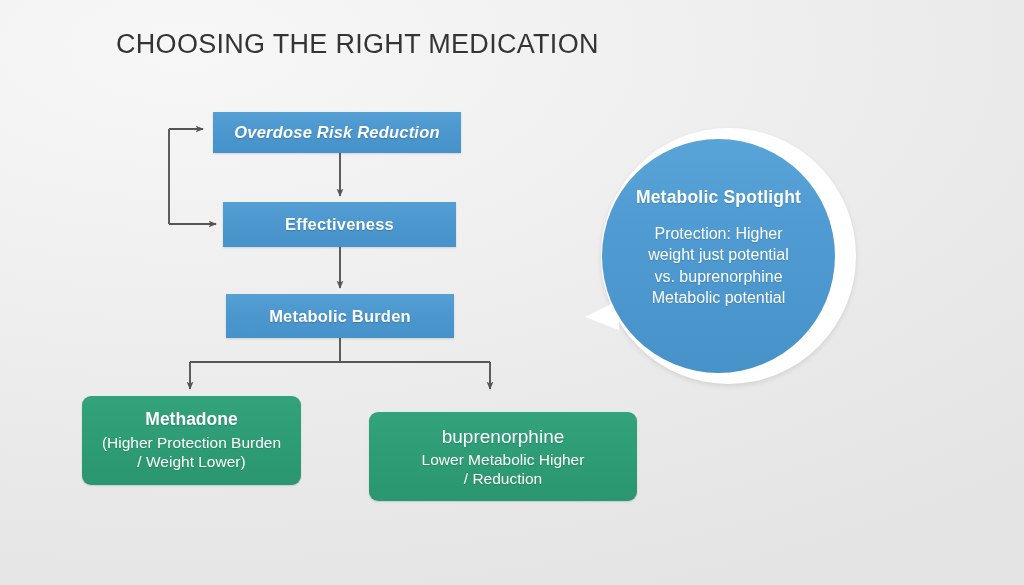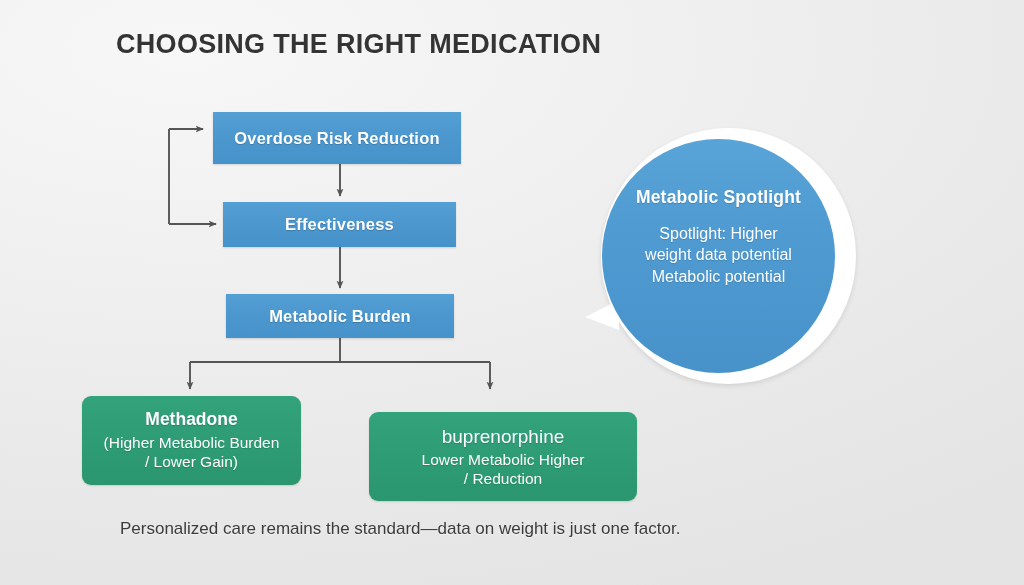--- a/index.html
+++ b/index.html
@@ -22,21 +22,21 @@
       radial-gradient(ellipse 120% 100% at 18% 8%, #f7f7f7 0%, #f0f0f0 38%, #e9e9e9 72%, #e4e4e4 100%);
     overflow: hidden;
   }
 
   
   #title {
     position: absolute;
     left: 116px;
     top: 29px;
     font-size: 27px;
-    font-weight: bold;
+    font-weight: normal;
     letter-spacing: 0.3px;
     color: #343434;
     white-space: nowrap;
     text-shadow: 0 1px 0 rgba(255,255,255,0.55);
   }
 
   
   .flowbox {
     position: absolute;
     display: flex;
@@ -55,21 +55,21 @@
     text-shadow: 0 1px 1px rgba(0,0,0,0.18);
   }
   .green-box {
     background: linear-gradient(180deg, #33a37b 0%, #2d9b74 60%, #2b966f 100%);
     flex-direction: column;
     padding: 6px 8px;
     line-height: 1.24;
     border-radius: 9px;
   }
 
-  #box-overdose { left: 213px;  top: 112px; width: 248px; height: 52px; }
+  #box-overdose { left: 213px;  top: 112px; width: 248px; height: 41px; font-style: italic; }
   #box-effectiveness { left: 223px; top: 202px; width: 233px; height: 45px; }
   #box-metabolic { left: 226px; top: 294px; width: 228px; height: 44px; }
 
   #box-methadone { left: 82px;  top: 396px; width: 219px; height: 89px; }
   #box-buprenorphine { left: 369px; top: 396px; width: 268px; height: 89px; margin-top: 16px; }
 
   .drug-title {
     font-size: 19px;
     text-shadow: 0 1px 1px rgba(0,0,0,0.18);
     margin-bottom: 2px;
@@ -186,38 +186,38 @@
   </svg>
 
   <div id="box-overdose" class="flowbox blue-box">Overdose Risk Reduction</div>
 
   <div id="box-metabolic" class="flowbox blue-box">Metabolic Burden</div>
 
   <div id="box-effectiveness" class="flowbox blue-box">Effectiveness</div>
 
   <div id="box-methadone" class="flowbox green-box">
     <div class="drug-title bold">Methadone</div>
-    <div class="drug-sub">(Higher Metabolic Burden</div>
-    <div class="drug-sub">/ Lower Gain)</div>
+    <div class="drug-sub">(Higher Protection Burden</div>
+    <div class="drug-sub">/ Weight Lower)</div>
   </div>
 
   <div id="box-buprenorphine" class="flowbox green-box">
     <div class="drug-title">buprenorphine</div>
     <div class="drug-sub">Lower Metabolic Higher</div>
     <div class="drug-sub">/ Reduction</div>
   </div>
 
   <div id="spotlight">
     <div id="spotlight-ring"></div>
     <div id="spotlight-tail"></div>
     <div id="spotlight-disc">
       <div id="spotlight-heading">Metabolic Spotlight</div>
       <div id="spotlight-body">
-        <div>Spotlight: Higher</div>
-        <div>weight data potential</div>
+        <div>Protection: Higher</div>
+        <div>weight just potential</div>
+        <div>vs. buprenorphine</div>
         <div>Metabolic potential</div>
       </div>
     </div>
   </div>
 
-  <div id="caption">Personalized care remains the standard—data on weight is just one factor.</div>
 
 </div>
 
 </body></html>

